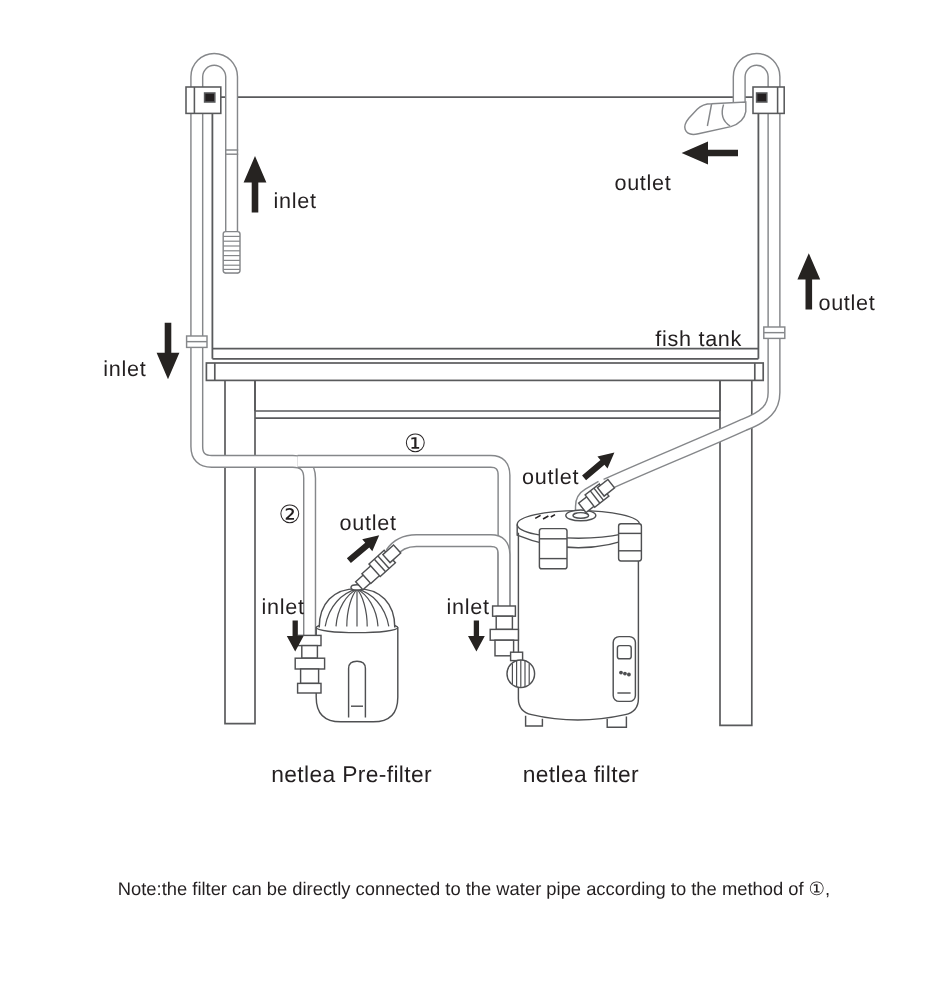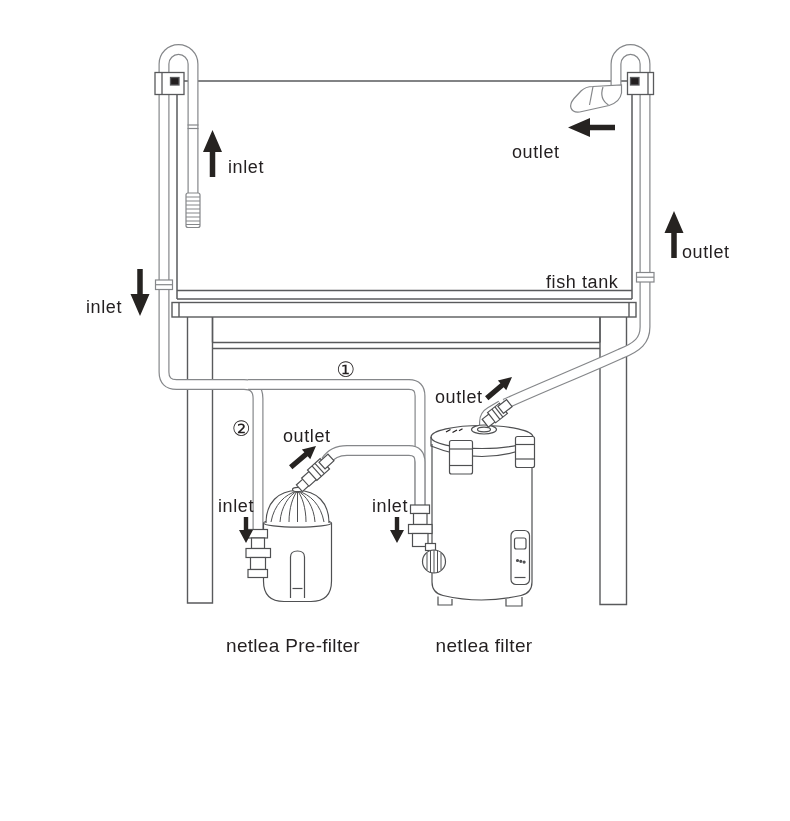--- a/index.html
+++ b/index.html
@@ -243,14 +243,15 @@
     <text class="diagram-label" x="435" y="403">outlet</text>
     <text class="diagram-label" x="372" y="512">inlet</text>
     <text class="method-marker" x="346" y="377" text-anchor="middle">①</text>
     <text class="method-marker" x="241.5" y="436" text-anchor="middle">②</text>
     <text class="diagram-caption" x="293" y="652" text-anchor="middle">netlea Pre-filter</text>
     <text class="diagram-caption" x="484" y="652" text-anchor="middle">netlea filter</text>
   </g>
 </svg>
 
   <div class="note">
+    <div>Note:the filter can be directly connected to the water pipe according to the method of ①,</div>
   </div>
 </div>
 
 </body></html>

